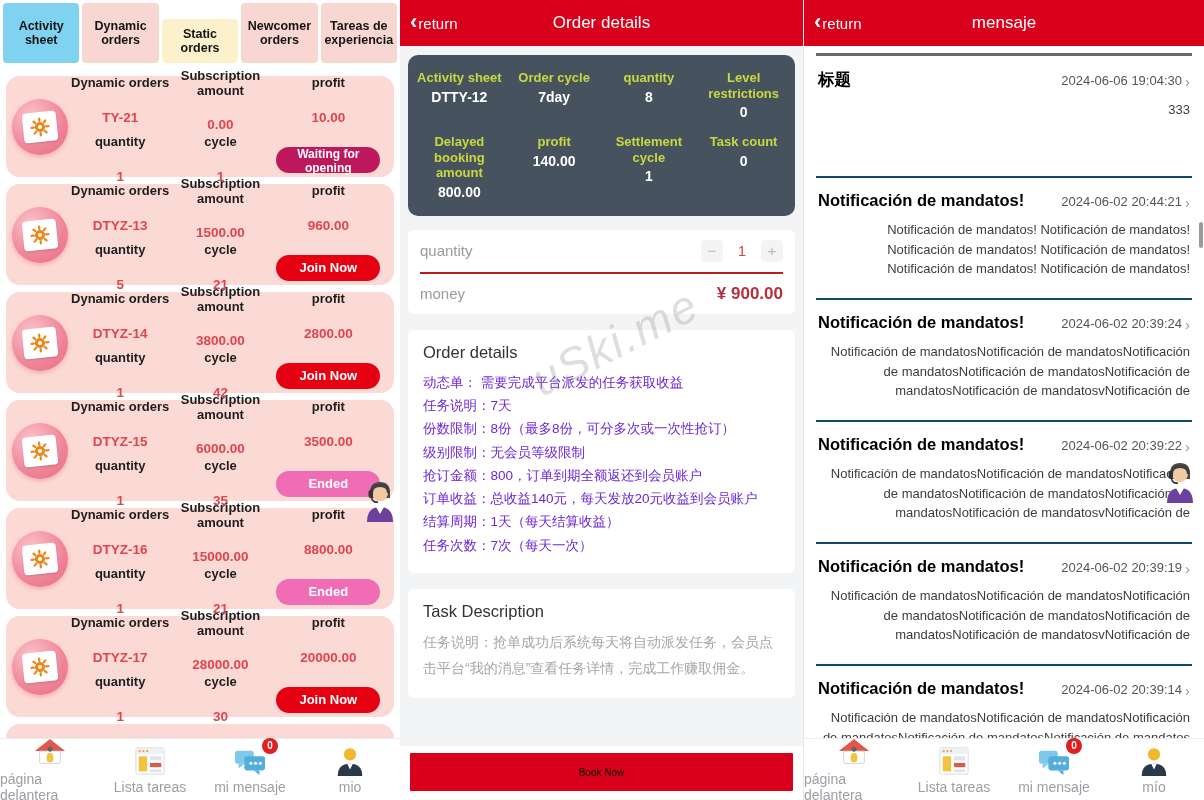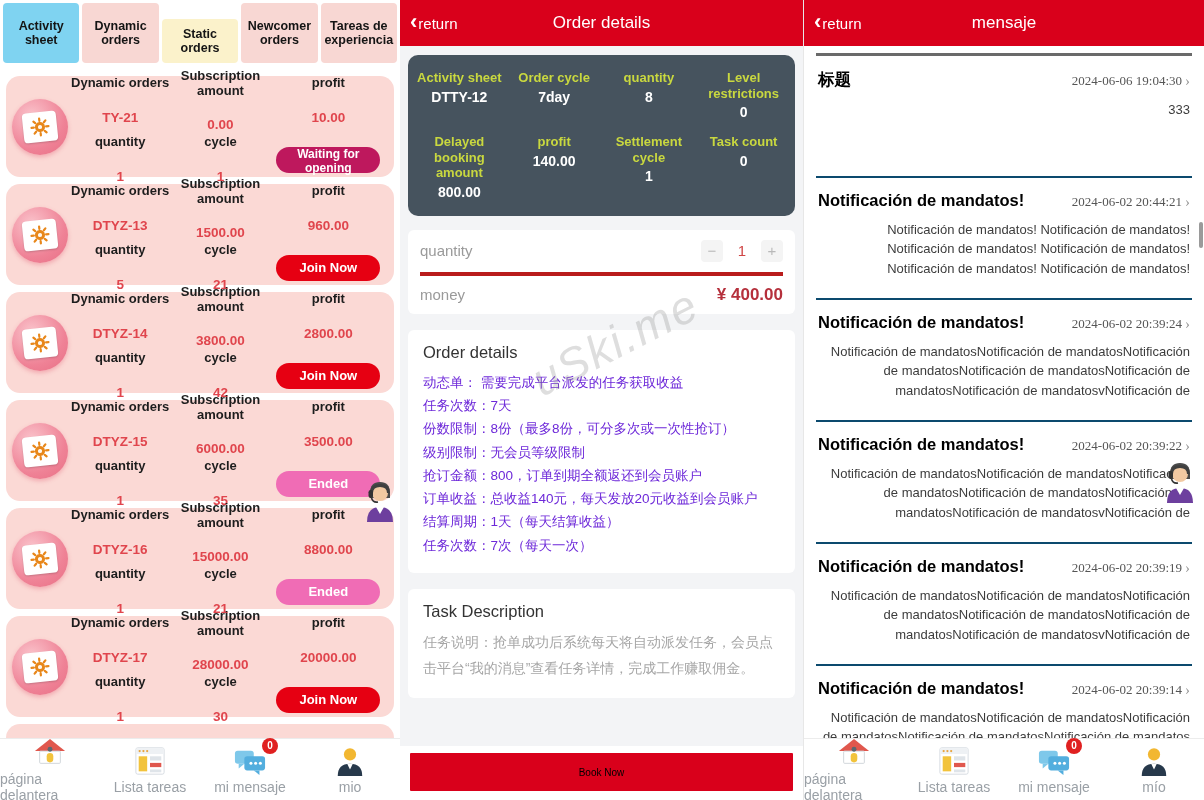--- a/index.html
+++ b/index.html
@@ -62,21 +62,21 @@
 
   
   .infocard { margin:9px 8px; background:#46535e; border-radius:10px;
     padding:15px 4px 16px; display:grid; grid-template-columns:1fr 1fr 1fr 1fr; row-gap:14px; }
   .icell { text-align:center; padding:0 3px; }
   .ilabel { color:#c9d83f; font-weight:bold; font-size:13px; line-height:1.2; }
   .ivalue { color:#fff; font-weight:bold; font-size:14px; margin-top:3px; }
 
   .purchase { margin:14px 8px; background:#fff; border-radius:6px; padding:0 12px; }
   .prow { height:42px; display:flex; align-items:center; justify-content:space-between; }
-  .prow + .prow { border-top:4px solid #b91c1c;gap:29px; }
+  .prow + .prow { border-top:2px solid #b91c1c;gap:29px; }
   .plabel { color:#9a9a9a; font-size:15px; }
   .stepper { display:flex; align-items:center; gap:12px; }
   .stepbtn { width:22px; height:22px; background:#f4f4f4; border:none; border-radius:4px;
     color:#b9b9b9; font-size:15px; line-height:1; display:flex; align-items:center;
     justify-content:center; cursor:pointer; font-family:inherit; }
   .stepval { color:#d04545; font-size:15px; min-width:14px; text-align:center; }
   .money { color:#b5303c; font-size:17px; font-weight:bold; }
 
   .sect { margin:16px 8px; background:#fff; border-radius:6px; padding:13px 15px 16px; }
   .sect h3 { font-size:16.5px; color:#333; font-weight:normal; margin-bottom:9px; }
@@ -93,21 +93,21 @@
     color:rgba(125,125,125,.25); pointer-events:none; z-index:5; }
 
   
   .topline { height:3px; background:#6a6a6a; margin:7px 12px 0; }
   .msglist { position:relative; }
   .msg { margin:0 12px; padding:13px 2px 8px; border-bottom:2px solid #0c4a6e;
     min-height:122px; cursor:pointer; }
   .msg-head { display:flex; align-items:baseline; justify-content:space-between; gap:6px; }
   .msg-title { font-weight:bold; font-size:16.5px; color:#000; white-space:nowrap; }
   .msg-time { font-size:13px; color:#555; white-space:nowrap; display:flex;
-    align-items:center; gap:3px;font-family:Liberation Serif, serif; }
+    align-items:flex-start; gap:3px; }
   .msg-chev { color:#9a9a9a; font-size:15px; }
   .msg-body { margin-top:9px; font-size:13px; color:#3c3c3c; line-height:1.5;text-align:right; }
 
   .scrollthumb { position:absolute; right:1px; top:222px; width:4px; height:26px;
     background:#9a9a9a; border-radius:2px; z-index:11; cursor:pointer; }
 
   .cs { position:absolute; width:34px; height:46px; z-index:8; cursor:pointer; }
   .cs svg { width:100%; height:100%; display:block; }
   .cs-left  { right:3px; top:477px; }
   .cs-right { right:7px; top:458px; }
@@ -535,28 +535,28 @@
       <div class="prow">
         <span class="plabel">quantity</span>
         <span class="stepper">
           <button class="stepbtn">−</button>
           <span class="stepval">1</span>
           <button class="stepbtn">+</button>
         </span>
       </div>
       <div class="prow">
         <span class="plabel">money</span>
-        <span class="money">¥ 400.00</span>
+        <span class="money">¥ 900.00</span>
       </div>
     </div>
 
     <div class="sect">
       <h3>Order details</h3>
       <div class="oline">动态单：    需要完成平台派发的任务获取收益</div>
-      <div class="oline">任务次数：7天</div>
+      <div class="oline">任务说明：7天</div>
       <div class="oline">份数限制：8份（最多8份，可分多次或一次性抢订）</div>
       <div class="oline">级别限制：无会员等级限制</div>
       <div class="oline">抢订金额：800，订单到期全额返还到会员账户</div>
       <div class="oline">订单收益：总收益140元，每天发放20元收益到会员账户</div>
       <div class="oline">结算周期：1天（每天结算收益）</div>
       <div class="oline">任务次数：7次（每天一次）</div>
     </div>
 
     <div class="sect">
       <h3>Task Description</h3>

